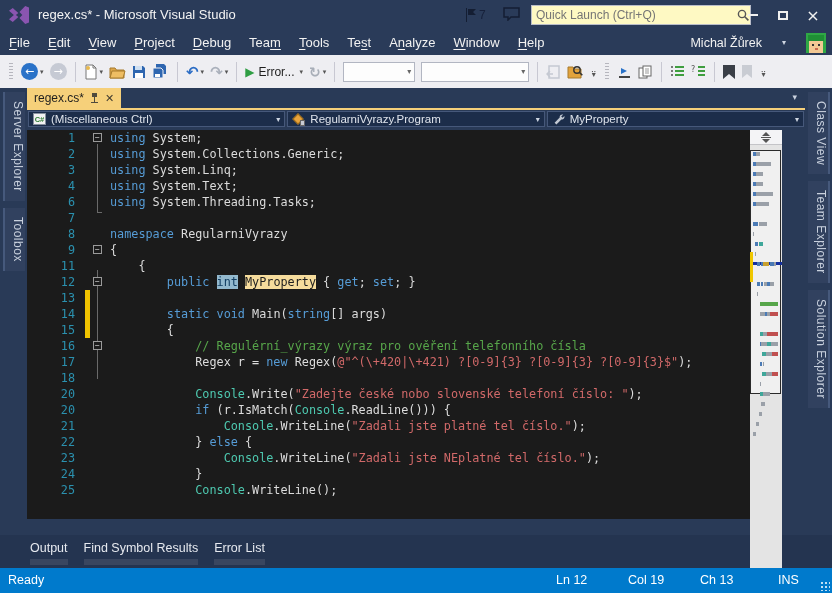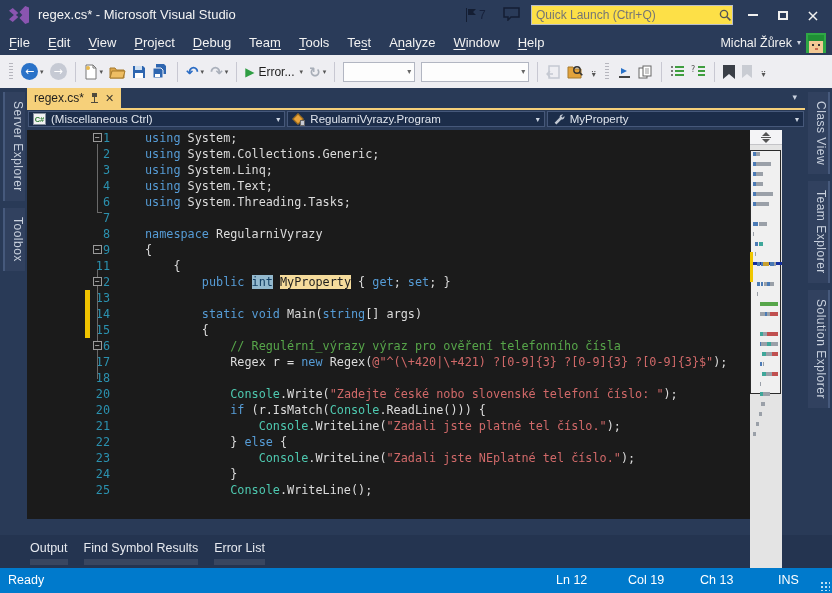--- a/index.html
+++ b/index.html
@@ -7,33 +7,33 @@
               font-family:"Liberation Sans", sans-serif; }
   #app { position:relative; width:832px; height:593px; background:#293a57; }
 
   
   .titlebar { position:absolute; left:0; top:0; width:832px; height:30px; background:#2a3b59; color:#f2f2f2; }
   .vslogo { position:absolute; left:9px; top:5px; width:20px; height:20px; }
   .title-text { position:absolute; left:38px; top:0; line-height:30px; font-size:13px; color:#f4f4f4; }
   .notif { position:absolute; left:464px; top:0; height:30px; display:flex; align-items:center; gap:3px; color:#121b2c; }
   .notif .cnt { font-size:12px; color:#16203a; }
   .feedback { position:absolute; left:503px; top:7px; }
-  .ql { position:absolute; left:531px; top:5px; width:202px; height:20px; background:#fde047; border:1px solid #b9bdc9; display:flex; align-items:center; }
+  .ql { position:absolute; left:531px; top:5px; width:220px; height:20px; background:#fef9c3; border:1px solid #b9bdc9; display:flex; align-items:center; }
   .ql input { flex:1; border:none; outline:none; background:transparent; font-size:12px; color:#777; padding:0 4px; font-family:"Liberation Sans",sans-serif; }
   .winbtns { position:absolute; right:4px; top:0; height:30px; display:flex; align-items:center; }
   .winbtn { width:30px; height:26px; display:flex; align-items:center; justify-content:center; color:#f0f0f0; font-size:13px; }
   .wb-min i { display:block; width:10px; height:2px; background:#f0f0f0; }
   .wb-max i { display:block; width:10px; height:9px; border:2px solid #f0f0f0; }
   .wb-close { font-size:16px; font-family:"DejaVu Sans",sans-serif; }
 
   
   .menubar { position:absolute; left:0; top:30px; width:832px; height:25px; background:#2a3b59; color:#f2f2f2; display:flex; align-items:center; font-size:13px; }
   .menu-item { padding:0 9px; line-height:25px; cursor:default; }
   .menu-item u { text-decoration:underline; text-underline-offset:2px; }
-  .menu-right { position:absolute; right:6px; top:0; height:25px; display:flex; align-items:center; gap:5px; }
+  .menu-right { position:absolute; right:6px; top:0; height:25px; display:flex; align-items:center; gap:20px; }
   .user-name { font-size:12.5px; color:#f2f2f2; }
   .dd-arrow { font-family:"DejaVu Sans",sans-serif; font-size:8px; color:#cfd6e2; }
   .avatar { width:20px; height:20px; }
 
   
   .toolbar { position:absolute; left:0; top:55px; width:832px; height:33px; background:#eeeef2; display:flex; align-items:center; padding-left:4px; }
   .tgrip { width:4px; height:18px; margin:0 5px; background-image:repeating-linear-gradient(#b6b6be 0 1px, transparent 1px 3px); }
   .tsep { width:1px; height:20px; background:#c8c8d2; margin:0 5px; }
   .tbtn { display:flex; align-items:center; padding:2px 3px; gap:1px; }
   .tbtn .mini-dd { font-family:"DejaVu Sans",sans-serif; font-size:7px; color:#555; margin-left:1px; }
@@ -69,21 +69,21 @@
   .navbar { position:relative; height:18px; display:flex; gap:2px; padding:1px 1px 0 1px; background:#293a57; }
   .ncombo { flex:1; height:16px; background:#1c2d4a; border:1px solid #46587a; display:flex; align-items:center; color:#dfe4ec; font-size:11.5px; padding:0 4px; gap:5px; }
   .ncombo .spacer { flex:1; }
   .csharp-ico { width:13px; height:12px; background:#f2f2f2; border:1px solid #88919f; color:#2e7d32; font-size:7.5px; font-weight:bold; display:flex; align-items:center; justify-content:center; }
   .class-ico { position:relative; width:13px; height:13px; }
   .class-ico .dia { position:absolute; left:2px; top:2px; width:8px; height:8px; background:#e8a33c; border:1px solid #9a6a1a; transform:rotate(45deg); }
   .class-ico .lock { position:absolute; right:0; bottom:0; width:5px; height:6px; background:#c8ccd4; border:1px solid #666; }
 
   
   .editor { position:absolute; left:0; top:42px; width:723px; height:389px; background:#1b1b1b; overflow:hidden; }
-  .crow { height:16px; line-height:16px; white-space:pre; font-family:"DejaVu Sans Mono",monospace; font-size:11.8px;padding-left:35px; }
+  .crow { height:16px; line-height:16px; white-space:pre; font-family:"DejaVu Sans Mono",monospace; font-size:11.8px; }
   .lnum { display:inline-block; width:56px; text-align:right; padding-right:8px; color:#2b91af; vertical-align:top; }
   .lcode { display:inline-block; margin-left:27px; vertical-align:top; }
   .k{color:#569cd6} .p{color:#dcdcdc} .t{color:#4ec9b0} .c{color:#57a64a} .s{color:#d16969}
   .hk{color:#123e62;background:#93b9ce} .hp{color:#1e1e1e;background:#f6dc9c}
   .foldbox { position:absolute; width:9px; height:9px; border:1px solid #9a9a9a; background:#1b1b1b; color:#cccccc; font-size:8px; line-height:7px; text-align:center; left:66px; z-index:3; font-family:"DejaVu Sans Mono",monospace; }
   .chgbar { position:absolute; left:58px; width:5px; background:#f0c300; z-index:2; }
   .oline { position:absolute; left:70px; width:1px; background:#6a6a6a; z-index:1; }
   .ofoot { position:absolute; left:70px; width:5px; height:1px; background:#6a6a6a; z-index:1; }
 
   

